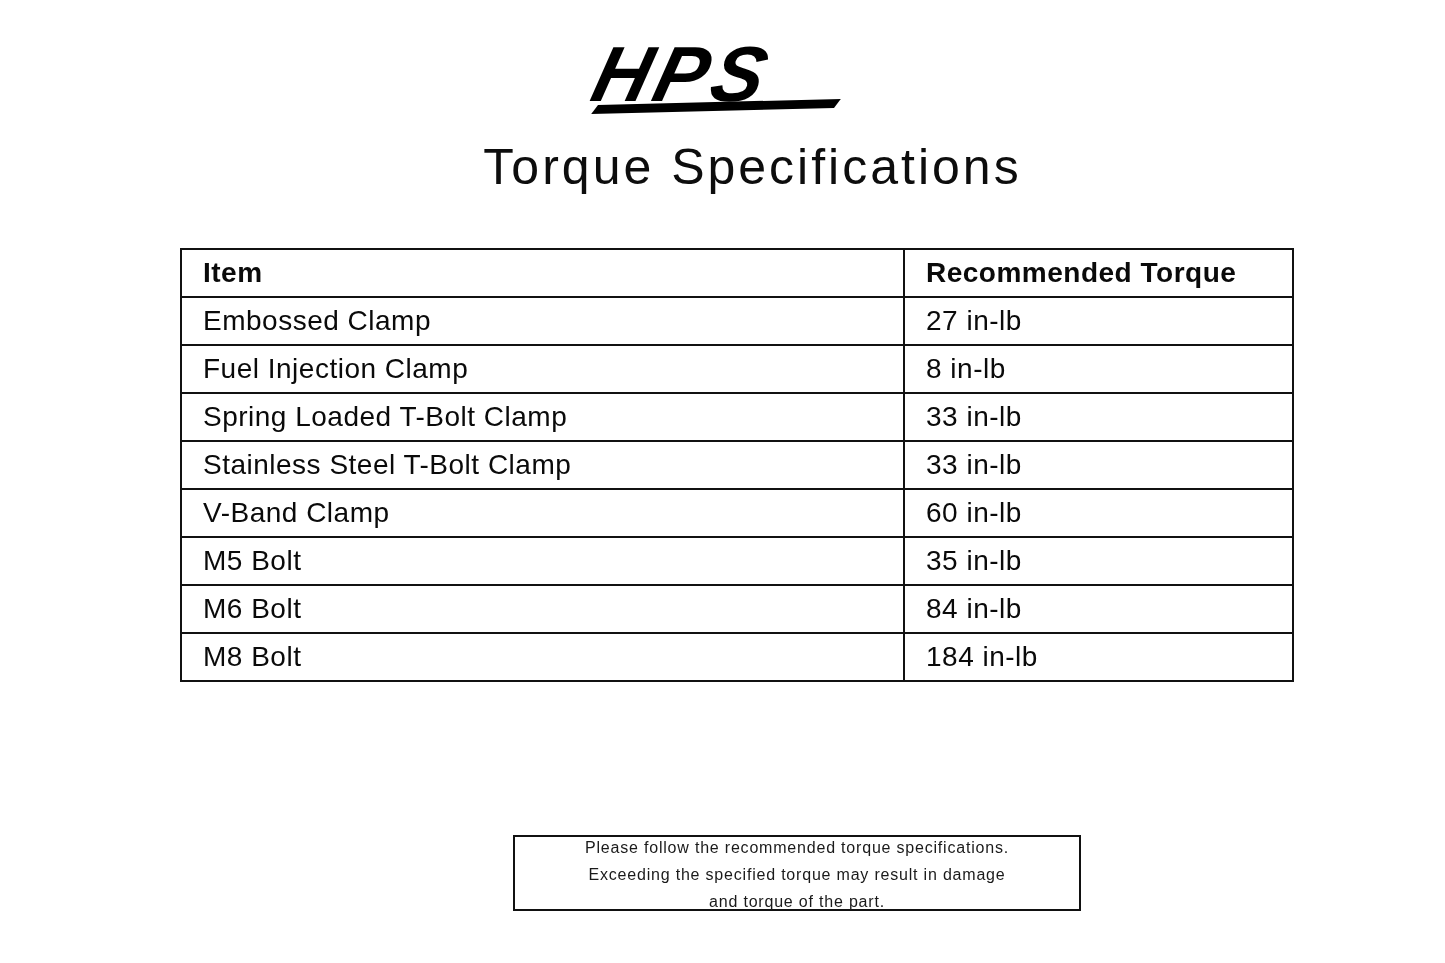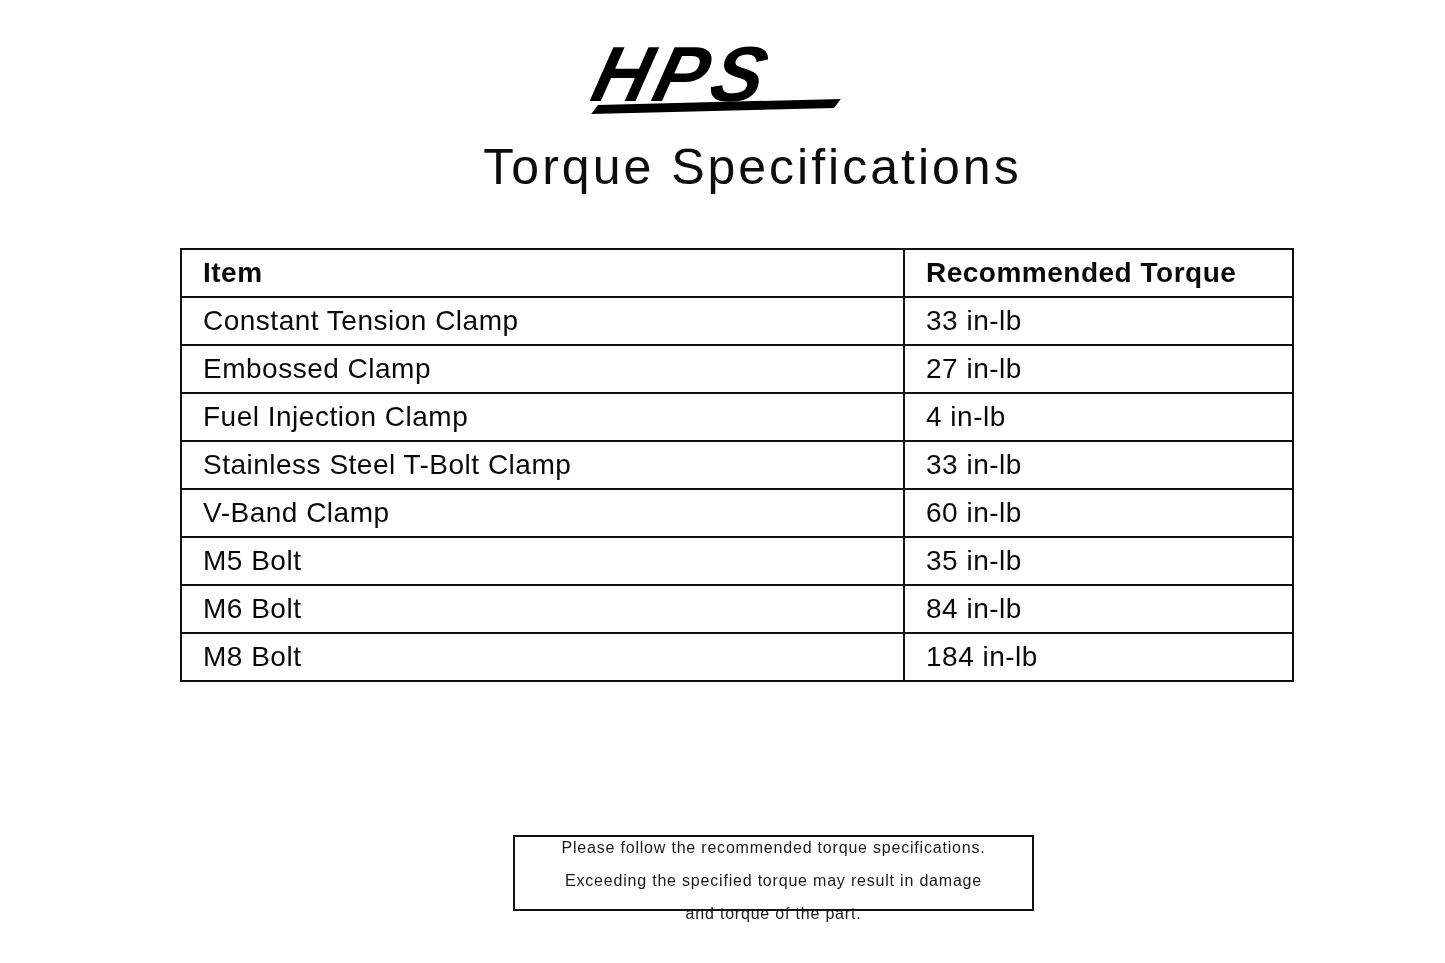--- a/index.html
+++ b/index.html
@@ -63,27 +63,27 @@
     letter-spacing: 0.5px;
     white-space: nowrap;
     overflow: hidden;
   }
   .spec-table th { font-weight: bold; }
   .spec-table col.c-item   { width: 723px; }
   .spec-table col.c-torque { width: 389px; }
   .note-box {
     position: absolute;
     left: 513px; top: 835px;
-    width: 521px; height: 76px;
+    width: 568px; height: 76px;
     border: 2px solid #111111;
     display: flex;
     flex-direction: column;
     justify-content: space-between;
     align-items: center;
-    gap: 12px;
+    gap: 6px;
   }
   .note-line {
     font-size: 16px;
     line-height: 21px;
     letter-spacing: 0.8px;
     color: #1a1a1a;
     text-align: center;
     white-space: nowrap;
   }
 </style>
@@ -103,30 +103,30 @@
       <col class="c-torque">
     </colgroup>
   <thead>
     <tr>
       <th>Item</th>
       <th>Recommended Torque</th>
     </tr>
   </thead>
   <tbody>
       <tr>
-        <td>Constant Tension Clamp</td>
-        <td>33 in-lb</td>
-      </tr>
-      <tr>
         <td>Embossed Clamp</td>
         <td>27 in-lb</td>
       </tr>
       <tr>
         <td>Fuel Injection Clamp</td>
-        <td>4 in-lb</td>
+        <td>8 in-lb</td>
+      </tr>
+      <tr>
+        <td>Spring Loaded T-Bolt Clamp</td>
+        <td>33 in-lb</td>
       </tr>
       <tr>
         <td>Stainless Steel T-Bolt Clamp</td>
         <td>33 in-lb</td>
       </tr>
       <tr>
         <td>V-Band Clamp</td>
         <td>60 in-lb</td>
       </tr>
       <tr>

